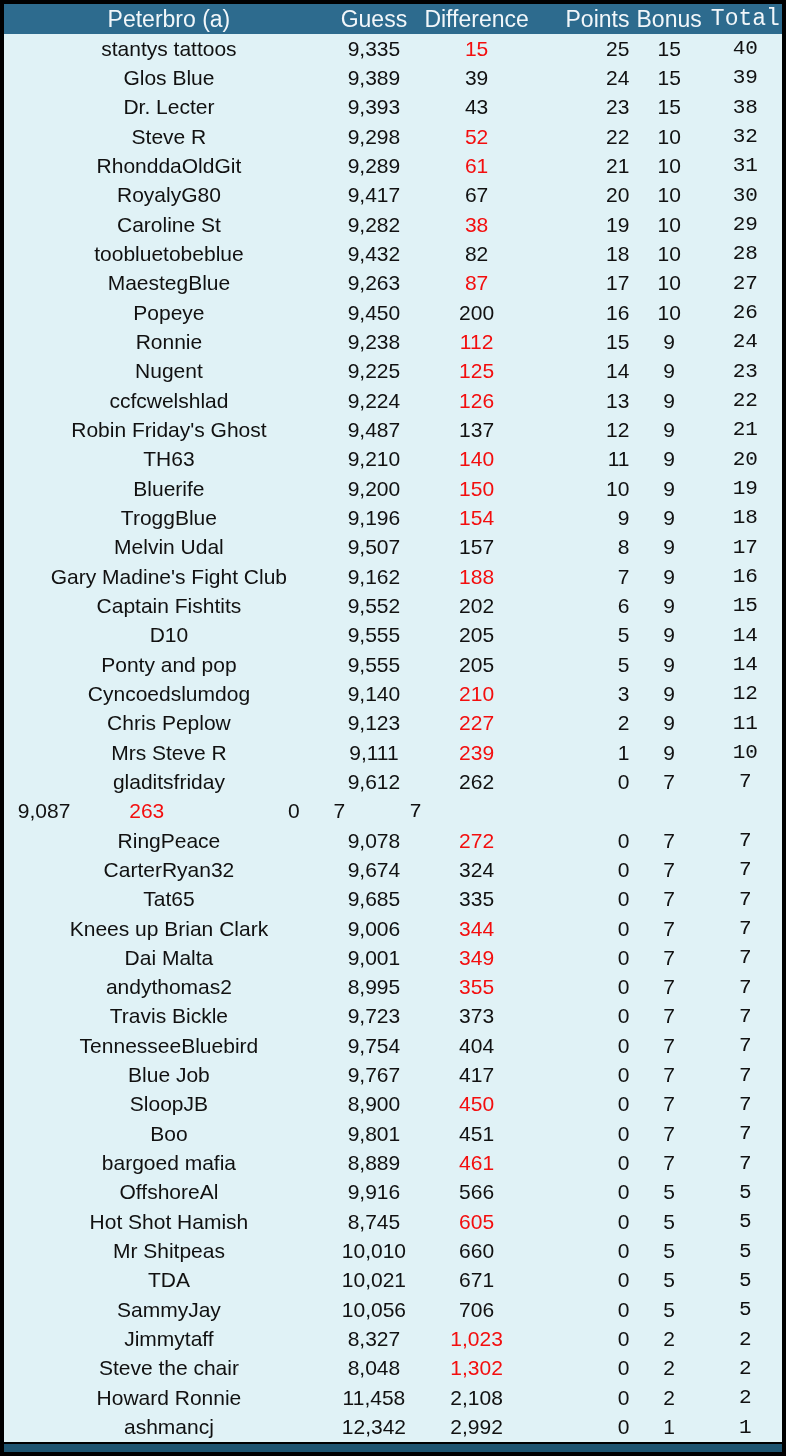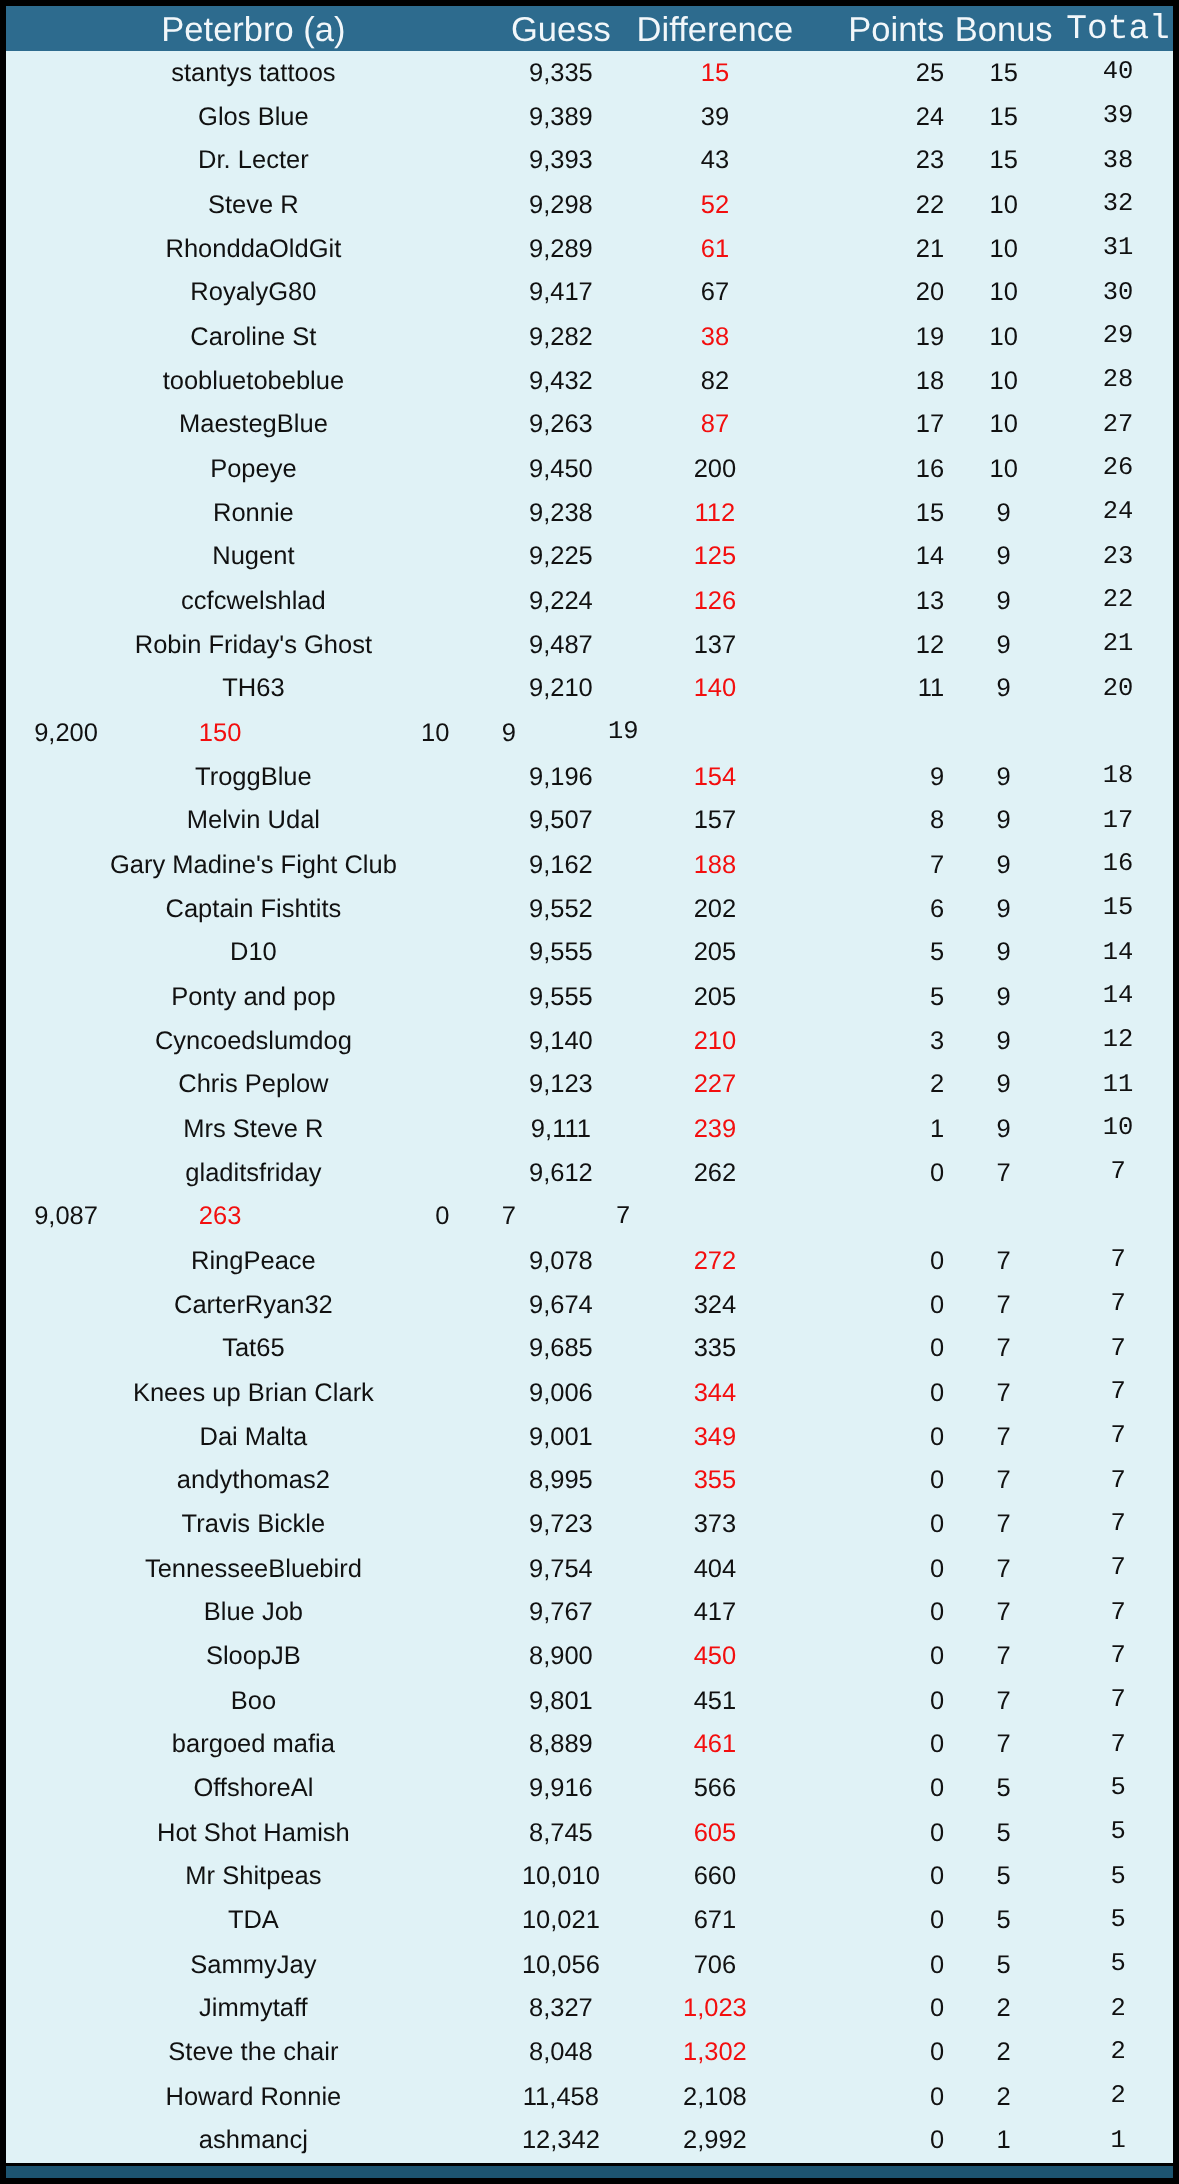--- a/index.html
+++ b/index.html
@@ -37,21 +37,21 @@
   .rows {
     flex: 1 1 auto;
     display: flex;
     flex-direction: column;
   }
   .row {
     flex: 1 1 0;
     display: flex;
     align-items: center;
     color: var(--text);
-    font-size: 17px;
+    font-size: 21px;
   }
   .c { text-align: center; white-space: nowrap; overflow: hidden; }
   .c.name   { width: 42.4%; }
   .c.guess  { width: 10.3%; }
   .c.diff   { width: 16.1%; }
   .c.points { width: 11.6%; text-align: right; }
   .c.bonus  { width: 10.2%; }
   .c.total  { width: 9.4%; font-family: Liberation Mono, monospace;  }
   .neg { color: var(--negative); }
   .bottom-bar {
@@ -202,20 +202,21 @@
   <div class="row">
     <div class="c name">TH63</div>
     <div class="c guess">9,210</div>
     <div class="c diff neg">140</div>
     <div class="c points">11</div>
     <div class="c bonus">9</div>
     <div class="c total">20</div>
   </div>
 
   <div class="row">
+    <div class="c name">Bluerife</div>
     <div class="c guess">9,200</div>
     <div class="c diff neg">150</div>
     <div class="c points">10</div>
     <div class="c bonus">9</div>
     <div class="c total">19</div>
   </div>
 
   <div class="row">
     <div class="c name">TroggBlue</div>
     <div class="c guess">9,196</div>

